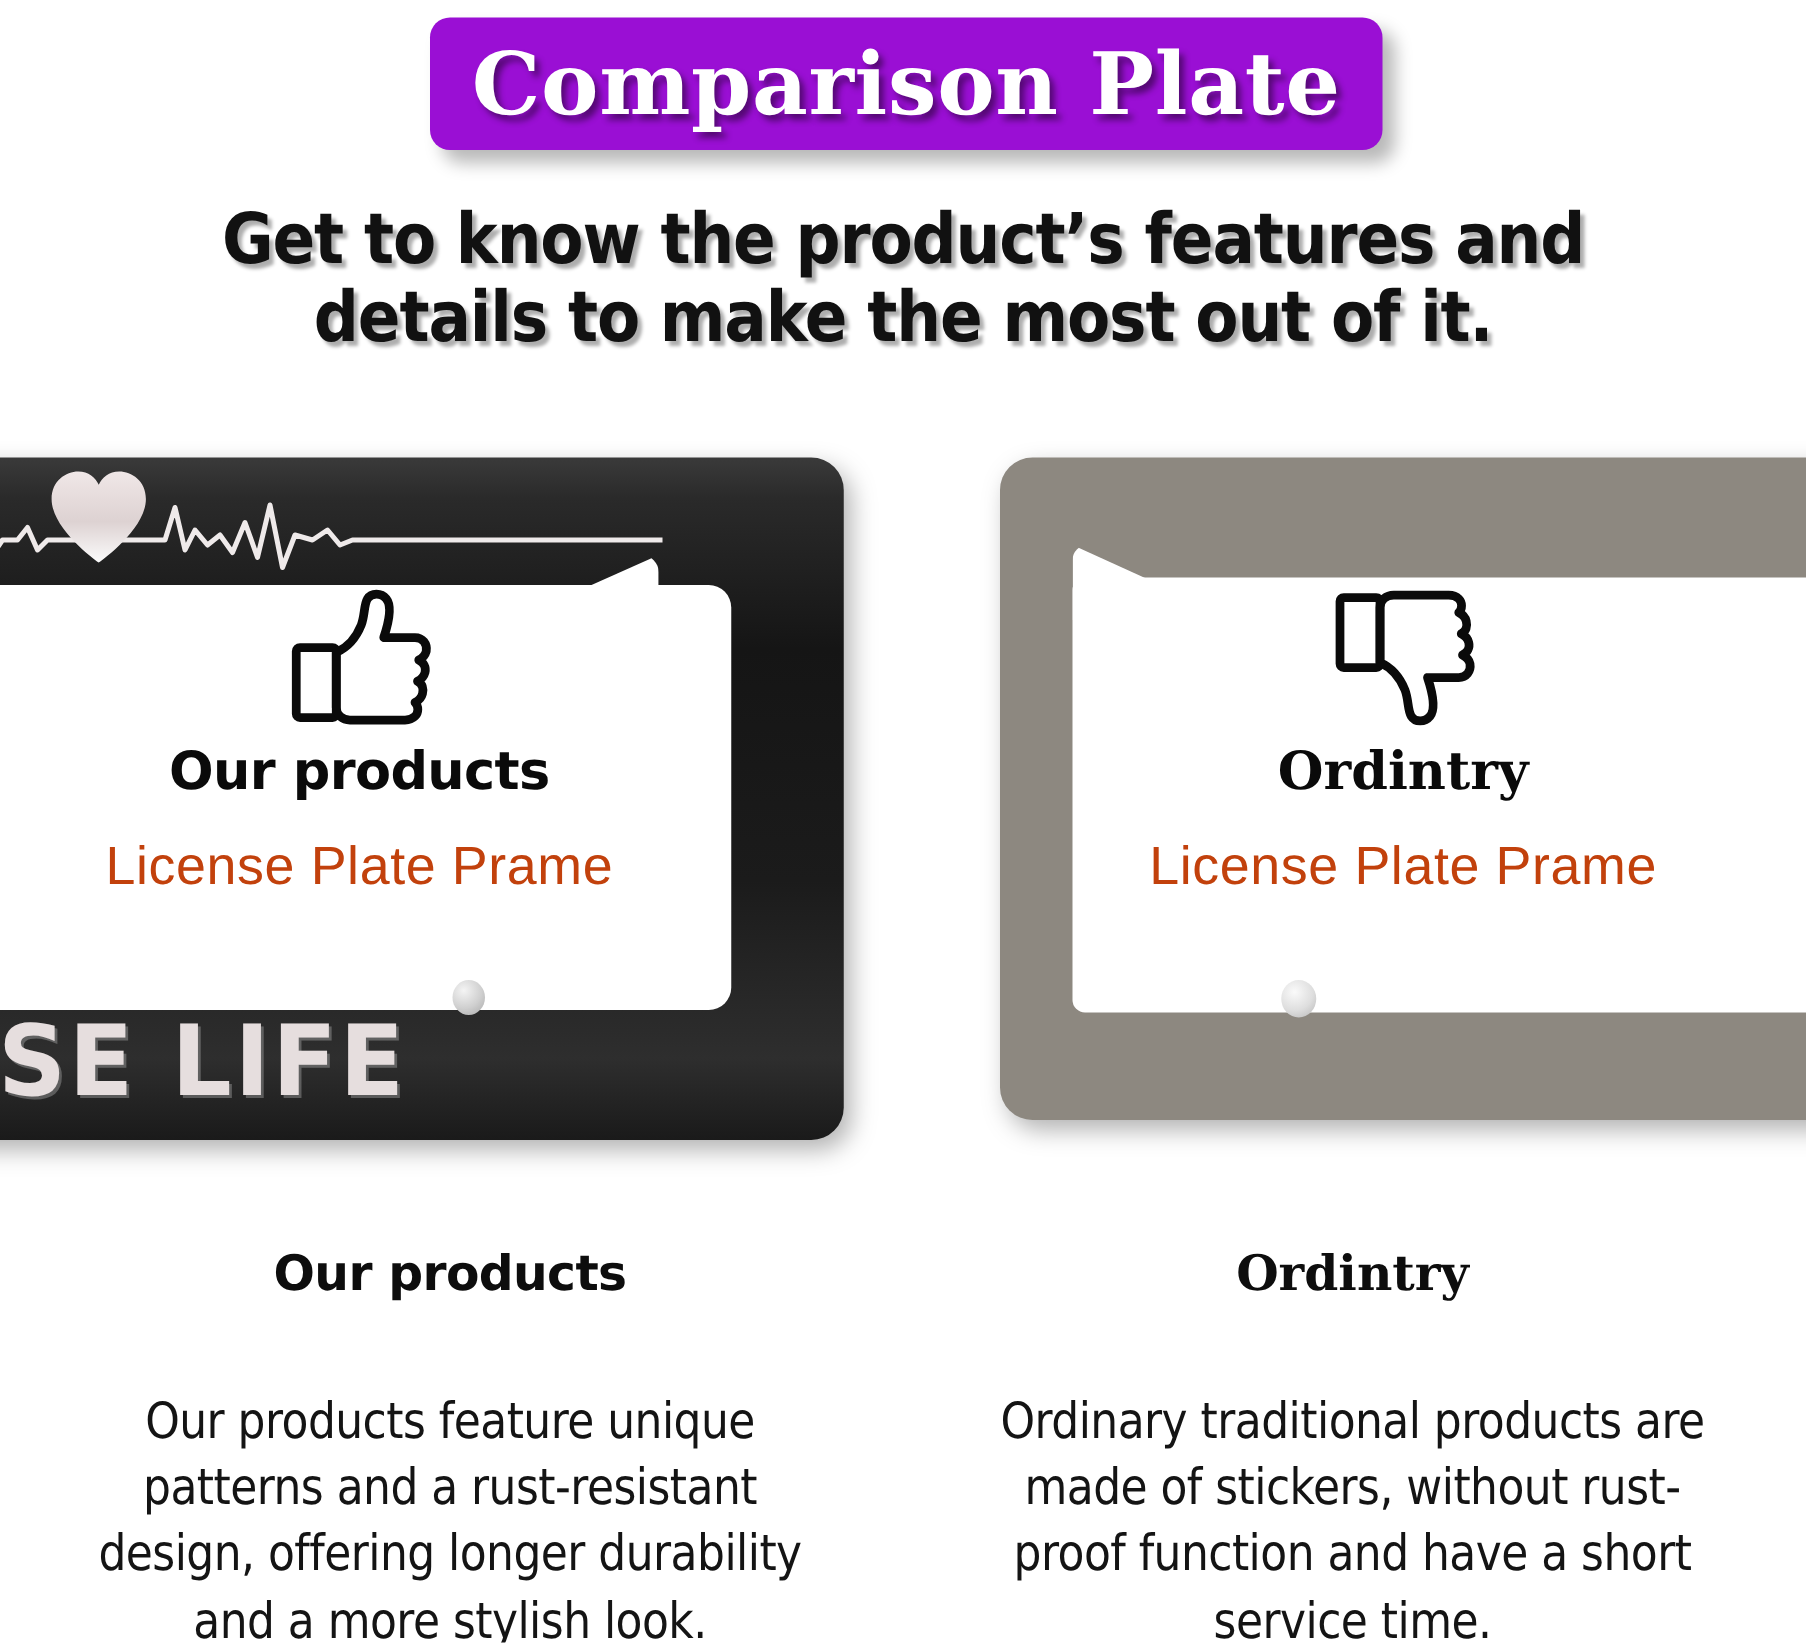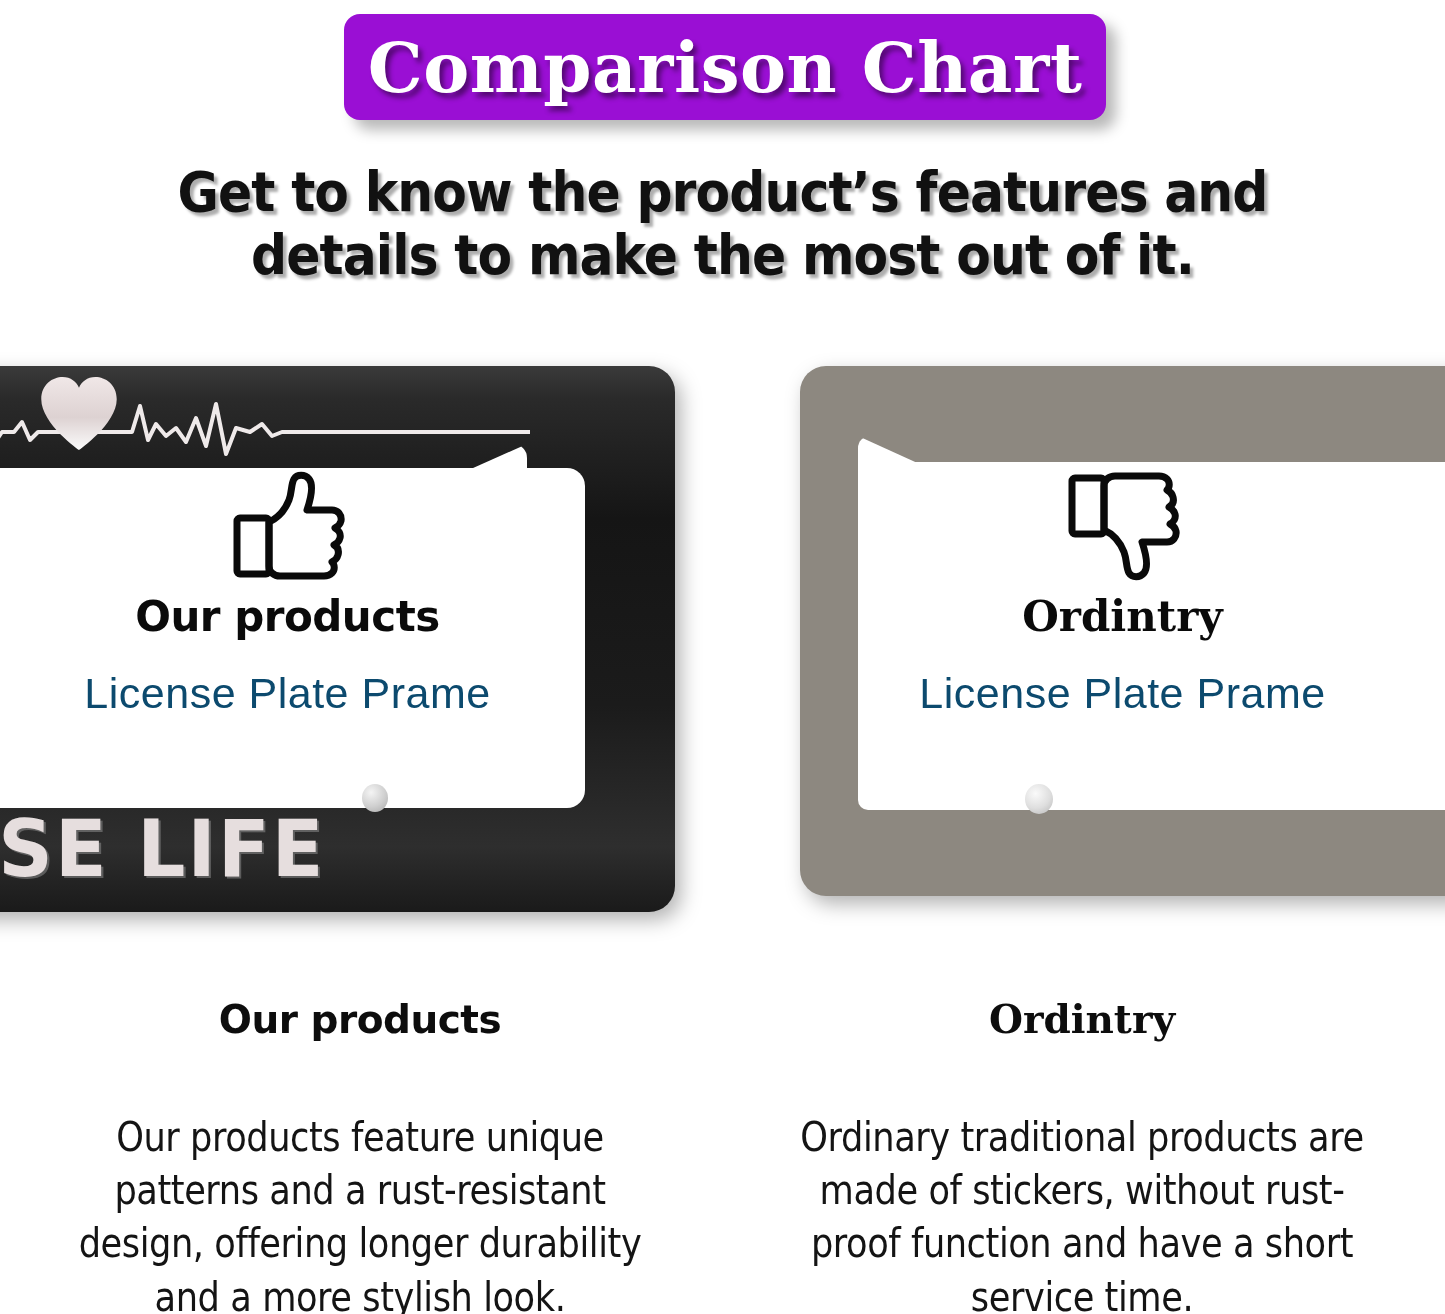--- a/index.html
+++ b/index.html
@@ -248,21 +248,21 @@
   .brand-other {
     font-family: "DejaVu Serif", "Liberation Serif", serif;
     font-weight: 700;
     letter-spacing: 0px;
   }
   .sub-name {
     font-family: "Liberation Sans", sans-serif;
     font-weight: 300;
     font-size: 43px;
     line-height: 1;
-    color: #0c4a6e;
+    color: #c2410c;
     letter-spacing: 0.5px;
     white-space: nowrap;
   }
 
   
   .desc-col {
     position: absolute;
     text-align: center;
   }
   #desc-left  { left: 30px;  top: 1000px; width: 660px; }
@@ -287,21 +287,21 @@
     transform: scaleX(0.88);
     transform-origin: 50% 0;
   }
 </style>
 </head>
 <body>
 
 <div id="page">
 
   <div id="title-banner">
-    <span id="title-text">Comparison Chart</span>
+    <span id="title-text">Comparison Plate</span>
   </div>
 
   <div id="subtitle">
     <span class="sub-line">Get to know the product’s features and</span>
     <span class="sub-line">details to make the most out of it.</span>
   </div>
 
   <div class="frame-wrap" id="left-frame">
     <div class="plate-body plate-black"></div>
 

